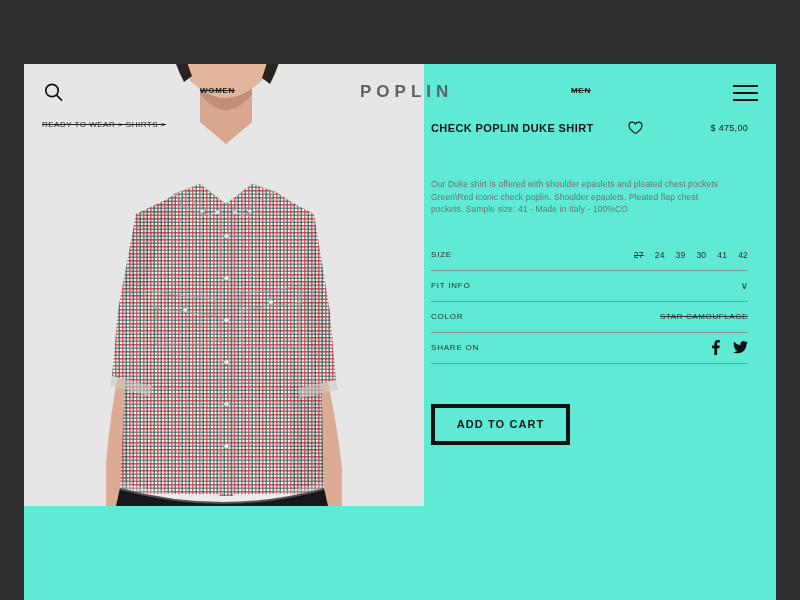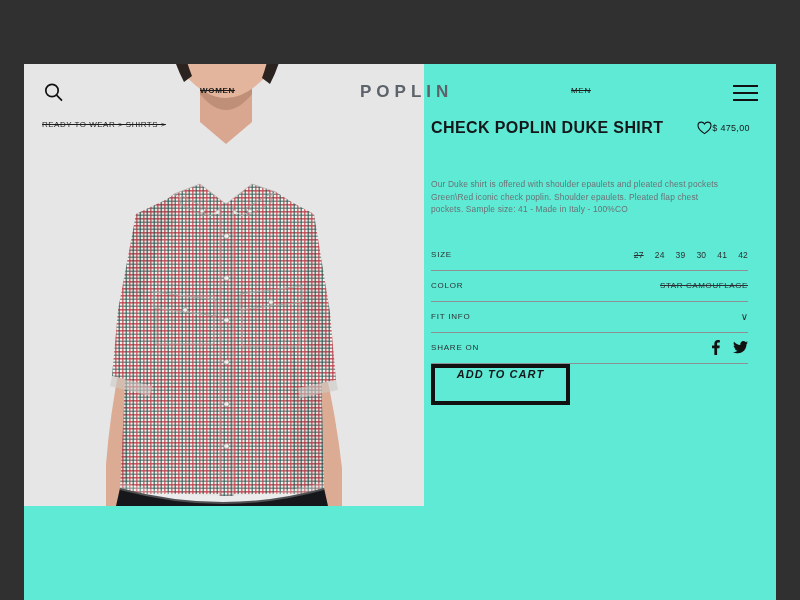--- a/index.html
+++ b/index.html
@@ -59,21 +59,21 @@
     letter-spacing: 0.7px;
     color: #1c1c1c;
     text-decoration: line-through;
     text-decoration-thickness: 1px;
     cursor: pointer;
   }
   .nav-men {
     position: absolute;
     left: 547px; top: 22px;
     font-size: 8px;
-    font-weight: normal;
+    font-weight: bold;
     letter-spacing: 0.7px;
     color: #1c1c1c;
     text-decoration: line-through;
     text-decoration-thickness: 1px;
     cursor: pointer;
   }
   .logo {
     position: absolute;
     left: 336px; top: 18px;
     font-size: 17px;
@@ -117,21 +117,21 @@
     top: 54px;
     width: 317px;
     z-index: 5;
   }
   .title-row {
     display: flex;
     align-items: center;
     height: 20px;
   }
   .prod-title {
-    font-size: 16px;
+    font-size: 11px;
     font-weight: bold;
     letter-spacing: 0.4px;
     color: #14171a;
     white-space: nowrap;
   }
   .heart-icon {
     margin-left: 34px;
     width: 15px; height: 14px;
     cursor: pointer;
     flex: 0 0 auto;
@@ -194,29 +194,30 @@
     font-size: 10px;
     color: #2b2f33;
     line-height: 1;
     cursor: pointer;
     font-family: "DejaVu Sans", sans-serif;
   }
   .share-icons { display: flex; align-items: center; gap: 13px; }
   .share-icons svg { cursor: pointer; display: block; }
 
   .cart-btn {
+    margin-top: 40px;
     width: 139px;
     height: 41px;
     border: 4px solid #111;
     background: transparent;
     display: flex;
+    align-items: center;
     justify-content: center;
     cursor: pointer;
     box-sizing: border-box;
-    font-style: italic;
   }
   .cart-btn-label {
     font-size: 11px;
     font-weight: bold;
     letter-spacing: 1.1px;
     color: #14171a;
   }
 </style>
 </head>
 <body>
@@ -360,30 +361,30 @@
           <span class="size-opt sold">27</span>
           <span class="size-opt">24</span>
           <span class="size-opt">39</span>
           <span class="size-opt">30</span>
           <span class="size-opt">41</span>
           <span class="size-opt">42</span>
         </span>
       </div>
 
       <div class="spec-row">
+        <span class="spec-label">FIT INFO</span>
+        <span class="spec-value">
+          <span class="chevron">∨</span>
+        </span>
+      </div>
+
+      <div class="spec-row">
         <span class="spec-label">COLOR</span>
         <span class="spec-value">
           <span class="color-value">STAR CAMOUFLAGE</span>
-        </span>
-      </div>
-
-      <div class="spec-row">
-        <span class="spec-label">FIT INFO</span>
-        <span class="spec-value">
-          <span class="chevron">∨</span>
         </span>
       </div>
 
       <div class="spec-row">
         <span class="spec-label">SHARE ON</span>
         <span class="spec-value share-icons">
           <span>
             <svg width="9" height="15" viewBox="0 0 9 15">
               <path d="M6.1 15V8.2h2.3l0.34-2.65H6.1V3.86c0-0.77 0.21-1.29 1.31-1.29h1.4V0.2
                        C8.57 0.17 7.74 0.1 6.77 0.1 4.75 0.1 3.37 1.33 3.37 3.59v1.96H1.05V8.2h2.32V15Z" fill="#111"></path>

